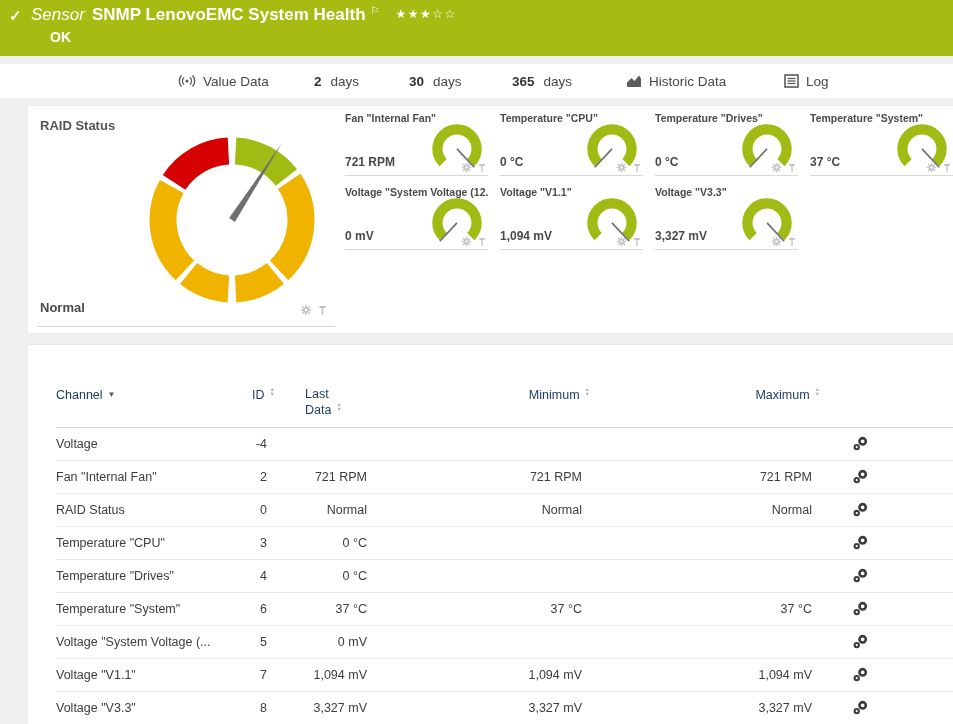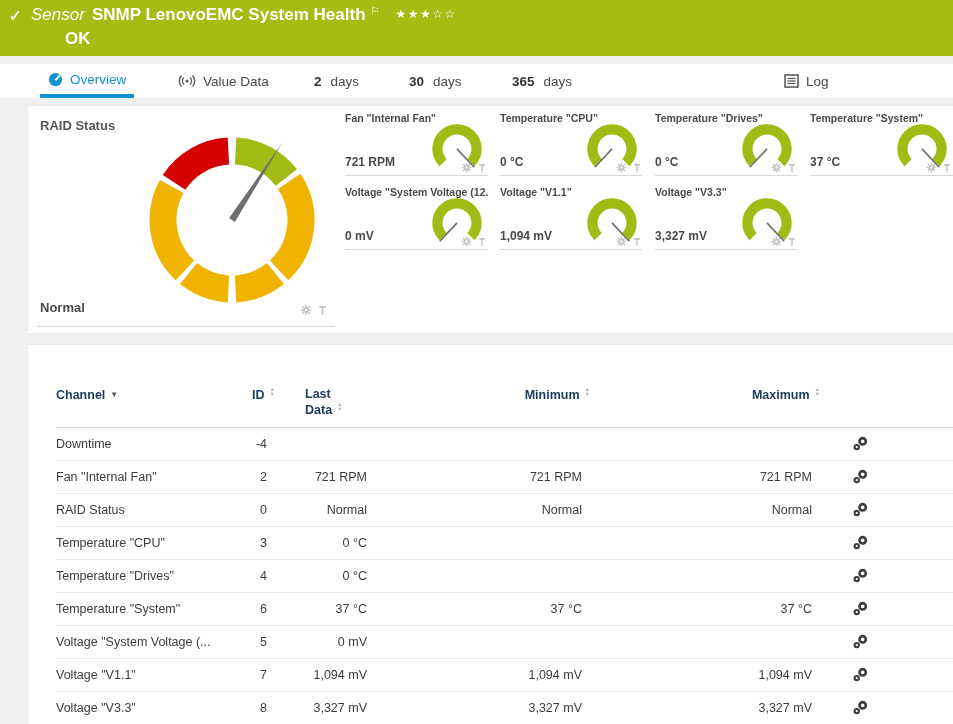--- a/index.html
+++ b/index.html
@@ -9,21 +9,21 @@
 
   
   .sensor-header { position:absolute; left:0; top:0; width:953px; height:56px;
     background:var(--brand-green,#a6bc12); color:#fff; }
   .hdr-check { position:absolute; left:9px; top:7px; font-size:15px; font-weight:bold; }
   .hdr-row { position:absolute; left:31px; top:5px; font-size:17px; white-space:nowrap; }
   .hdr-kind { font-style:italic; margin-right:7px; }
   .hdr-title { font-weight:bold; }
   .hdr-flag { font-size:10px; vertical-align:top; margin-left:5px; }
   .hdr-stars { margin-left:16px; font-size:12px; letter-spacing:1.5px; vertical-align:2px; cursor:pointer; }
-  .hdr-status { position:absolute; left:65px; top:29px; font-size:17px; font-weight:bold; }
+  .hdr-status { position:absolute; left:50px; top:29px; font-size:14px; font-weight:bold; }
 
   
   .tabbar { position:absolute; left:0; top:64px; width:953px; height:34px; background:#fff; }
   .tab { position:absolute; top:0; height:34px; display:flex; align-items:center; gap:7px;
     font-size:13.5px; color:#474747; cursor:pointer; padding:0 8px; }
   .tab svg { flex:0 0 auto; color:#5c5c5c; }
   .tab .num { font-weight:bold; color:#333; margin-right:2px; }
   .tab.active { color:var(--accent,#1293d8); border-bottom:4px solid var(--accent,#1293d8); }
   .tab.active svg { color:var(--accent,#1293d8); }
 
@@ -43,21 +43,21 @@
 
   .gcell { position:absolute; width:143px; height:64px; border-bottom:1px solid #d8d8d8; }
   .gcell .gtitle { position:absolute; left:0; top:0; font-size:10.5px; font-weight:bold; color:#4a4a4a;
     white-space:nowrap; overflow:hidden; max-width:143px; }
   .gcell .sgauge { position:absolute; top:7px; right:3px; }
   .gcell .gvalue { position:absolute; left:0; top:43px; font-size:12px; font-weight:bold; color:#4a4a4a; }
   .gcell .foot-icons { position:absolute; right:1px; top:50px; }
 
   
   table.channels { margin-left:28px; margin-top:34px; border-collapse:collapse; table-layout:fixed; width:897px; }
-  table.channels th { font-size:12.5px; font-weight:bold; color:#1b3a5c; vertical-align:top; padding-top:8px;
+  table.channels th { font-size:12.5px; font-weight:normal; color:#1b3a5c; vertical-align:top; padding-top:8px;
     height:48px; line-height:15px; cursor:pointer; }
   th.h-channel { text-align:left; }
   th.h-id, th.h-min, th.h-max { text-align:right; }
   th.h-last { text-align:left; padding-left:30px; }
   table.channels td { font-size:12.5px; color:#3c3c3c; height:33px; }
   td.c-channel { text-align:left; white-space:nowrap; overflow:hidden; }
   td.c-id, td.c-last, td.c-min, td.c-max { text-align:right; padding-right:8px; }
   td.c-icon { text-align:center; color:var(--slate-icon,#3e5266); }
   td.c-icon svg { cursor:pointer; vertical-align:middle; }
   table.channels thead tr { border-bottom:1px solid #d7d7d7; }
@@ -100,45 +100,44 @@
 
 <div class="sensor-header">
   <span class="hdr-check">✓</span>
   <div class="hdr-row">
     <span class="hdr-kind">Sensor</span><span class="hdr-title">SNMP LenovoEMC System Health</span><span class="hdr-flag">⚐</span><span class="hdr-stars"><span>★★★</span><span>☆☆</span></span>
   </div>
   <div class="hdr-status">OK</div>
 </div>
 
 <div class="tabbar">
-  <div class="tab active" style="left:40px;">
-    <svg width="15" height="15" viewBox="0 0 16 16">
-        <circle cx="8" cy="8" r="7" fill="currentColor"></circle>
-        <line x1="8" y1="9" x2="12.8" y2="3.4" stroke="#fff" stroke-width="2.2"></line>
-      </svg>
-    <span>Overview</span>
-  </div>
   <div class="tab" style="left:170px;">
     <svg width="18" height="14" viewBox="0 0 18 14">
         <circle cx="9" cy="7" r="1.6" fill="currentColor"></circle>
         <path d="M6 3.5 a5 5 0 0 0 0 7 M12 3.5 a5 5 0 0 1 0 7 M3.5 1.5 a8 8 0 0 0 0 11 M14.5 1.5 a8 8 0 0 1 0 11" fill="none" stroke="currentColor" stroke-width="1.4"></path>
       </svg>
     <span>Value Data</span>
   </div>
   <div class="tab" style="left:306px;">
     <span class="num">2</span>
     <span>days</span>
   </div>
   <div class="tab" style="left:401px;text-align:right;">
     <span class="num">30</span>
     <span>days</span>
   </div>
   <div class="tab" style="left:504px;">
     <span class="num">365</span>
     <span>days</span>
+  </div>
+  <div class="tab" style="left:618px;">
+    <svg width="16" height="14" viewBox="0 0 16 14">
+        <path d="M1 13 V8.5 L5.5 4 L8.5 7 L13 1.5 L15 4.5 V13 Z" fill="currentColor"></path>
+      </svg>
+    <span>Historic Data</span>
   </div>
   <div class="tab" style="left:776px;justify-content:flex-end;">
     <svg width="15" height="14" viewBox="0 0 15 14">
         <rect x="1" y="1" width="13" height="12" fill="none" stroke="currentColor" stroke-width="1.6"></rect>
         <line x1="3.5" y1="4.5" x2="11.5" y2="4.5" stroke="currentColor" stroke-width="1.3"></line>
         <line x1="3.5" y1="7" x2="11.5" y2="7" stroke="currentColor" stroke-width="1.3"></line>
         <line x1="3.5" y1="9.5" x2="11.5" y2="9.5" stroke="currentColor" stroke-width="1.3"></line>
       </svg>
     <span>Log</span>
   </div>
@@ -305,21 +304,21 @@
             <div><span>Data</span><span class="sort"><span>▲</span><span>▼</span></span></div>
           </th>
         <th class="h-min"><span>Minimum</span><span class="sort"><span>▲</span><span>▼</span></span></th>
         <th class="h-max"><span>Maximum</span><span class="sort"><span>▲</span><span>▼</span></span></th>
         <th></th>
           <th></th>
       </tr>
     </thead>
     <tbody>
       <tr>
-        <td class="c-channel">Downtime</td>
+        <td class="c-channel">Voltage</td>
         <td class="c-id">-4</td>
         <td class="c-last"></td>
         <td class="c-min"></td>
         <td class="c-max"></td>
         <td class="c-icon"><svg width="15" height="15" viewBox="0 0 16 16">
               <use href="#gears2"></use>
             </svg></td>
           <td></td>
       </tr>
       <tr>

